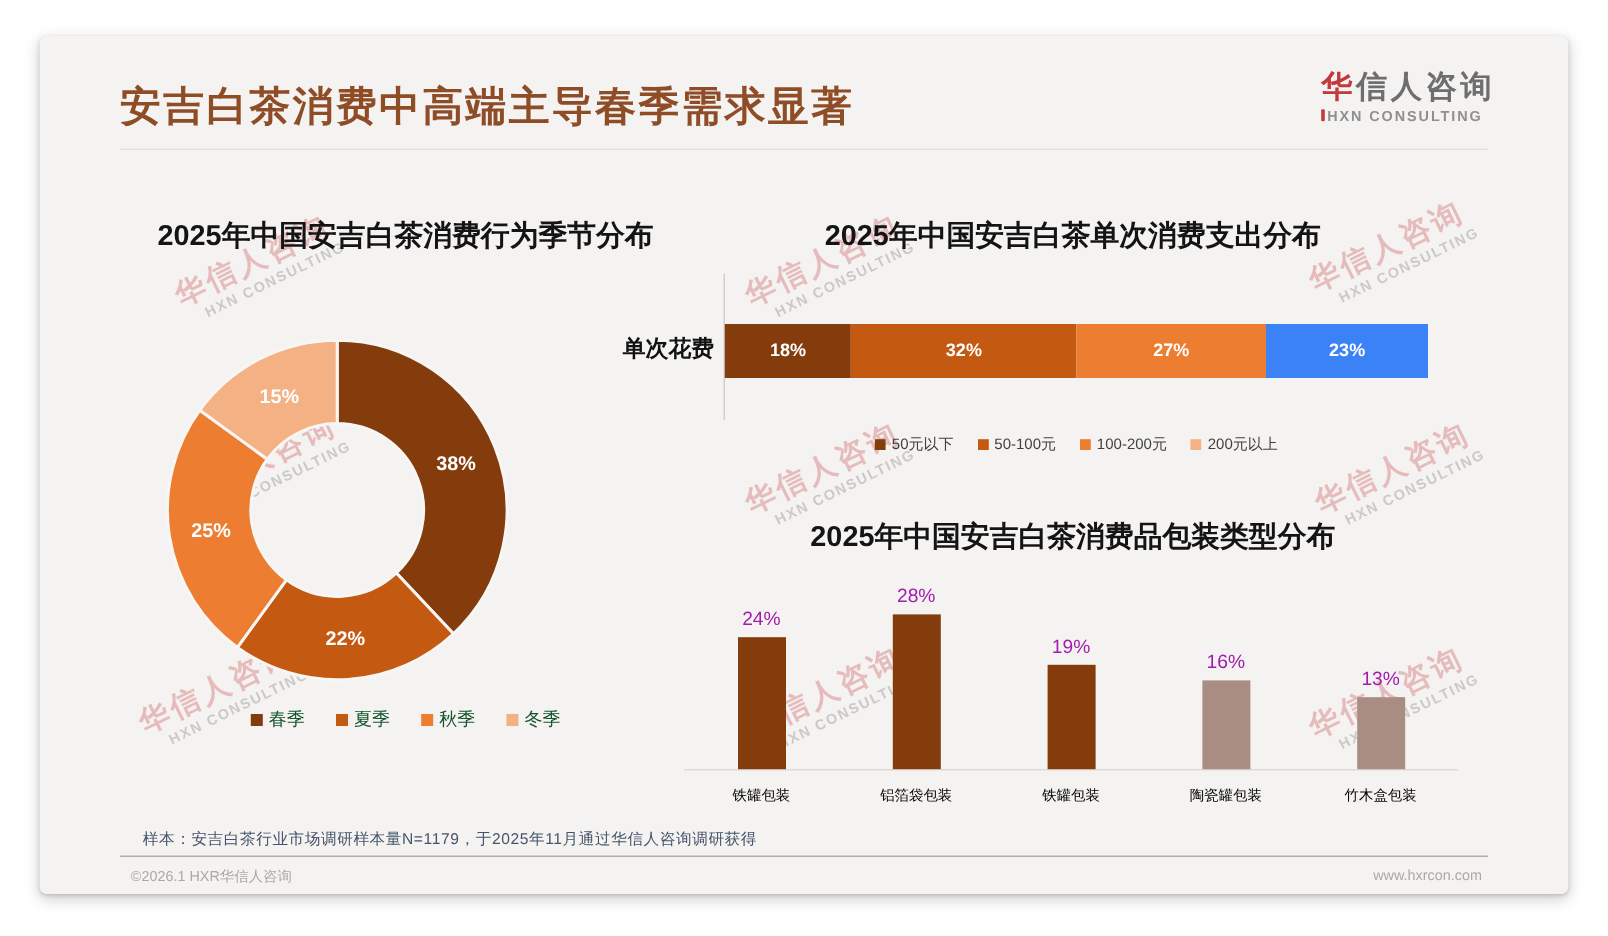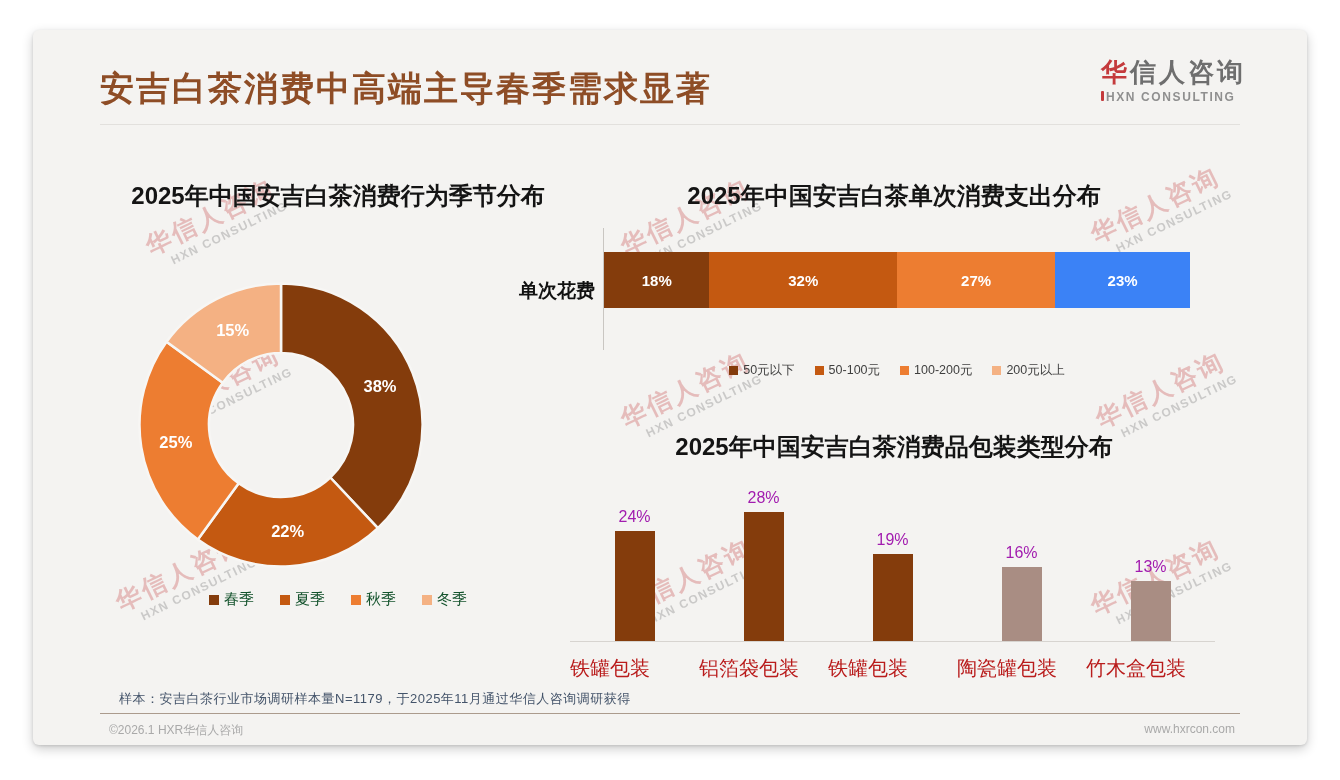--- a/index.html
+++ b/index.html
@@ -39,31 +39,31 @@
   .legend{position:absolute;display:flex;justify-content:center;align-items:center;z-index:2;}
   #donut-legend{left:70px;top:560px;width:470px;gap:26px;font-size:15px;color:#14532d;}
   #stacked-legend{left:571px;top:332px;width:586px;gap:20px;font-size:12.5px;color:#3F3F3F;}
   .legend-item{display:flex;align-items:center;gap:5px;}
   .legend-marker{width:10px;height:10px;flex:none;}
   #stacked-legend .legend-marker{width:9px;height:9px;}
 
   .stacked-axis{position:absolute;left:570px;top:198px;width:1px;height:122px;background:#C9C6C2;z-index:2;}
   .stacked-row-label{position:absolute;left:440px;top:248px;width:122px;text-align:right;
     font-size:19px;font-weight:700;color:#111111;z-index:2;}
-  .stacked-bar{position:absolute;left:571px;top:222px;width:586px;height:56px;display:flex;z-index:2;border-radius:22px;}
+  .stacked-bar{position:absolute;left:571px;top:240px;width:586px;height:45px;display:flex;z-index:2;border-radius:22px;}
   .stacked-seg{display:flex;align-items:center;justify-content:center;color:#ffffff;font-weight:700;font-size:15px;}
 
   .bar-chart-area{position:absolute;left:537px;top:448px;width:645px;z-index:2;}
   .bar-cols{display:flex;align-items:flex-end;height:163px;}
   .bar-col{width:129px;display:flex;flex-direction:column;align-items:center;justify-content:flex-end;}
   .bar-value{font-size:16px;color:#a21caf;margin-bottom:5px;}
   .bar-rect{width:40px;}
   .bar-baseline{height:1px;background:#D7D4D0;width:100%;}
   .bar-cats{display:flex;}
-  .bar-cat{width:129px;font-size:20px;color:#b91c1c;padding-top:13px;}
+  .bar-cat{width:129px;text-align:center;font-size:12px;color:#000000;padding-top:13px;}
 
   .footnote{position:absolute;left:86px;top:660px;font-size:13px;color:#44546A;z-index:2;letter-spacing:0.5px;}
   .bottom-rule{position:absolute;left:67px;top:683px;width:1140px;height:1px;background:#AB9B8D;z-index:2;}
   .copyright{position:absolute;left:76px;top:692px;font-size:12px;color:#A9A9A9;z-index:2;}
   .website{position:absolute;right:72px;top:692px;font-size:12px;color:#A9A9A9;z-index:2;}
 </style>
 </head>
 <body>
 
 <div class="card">

